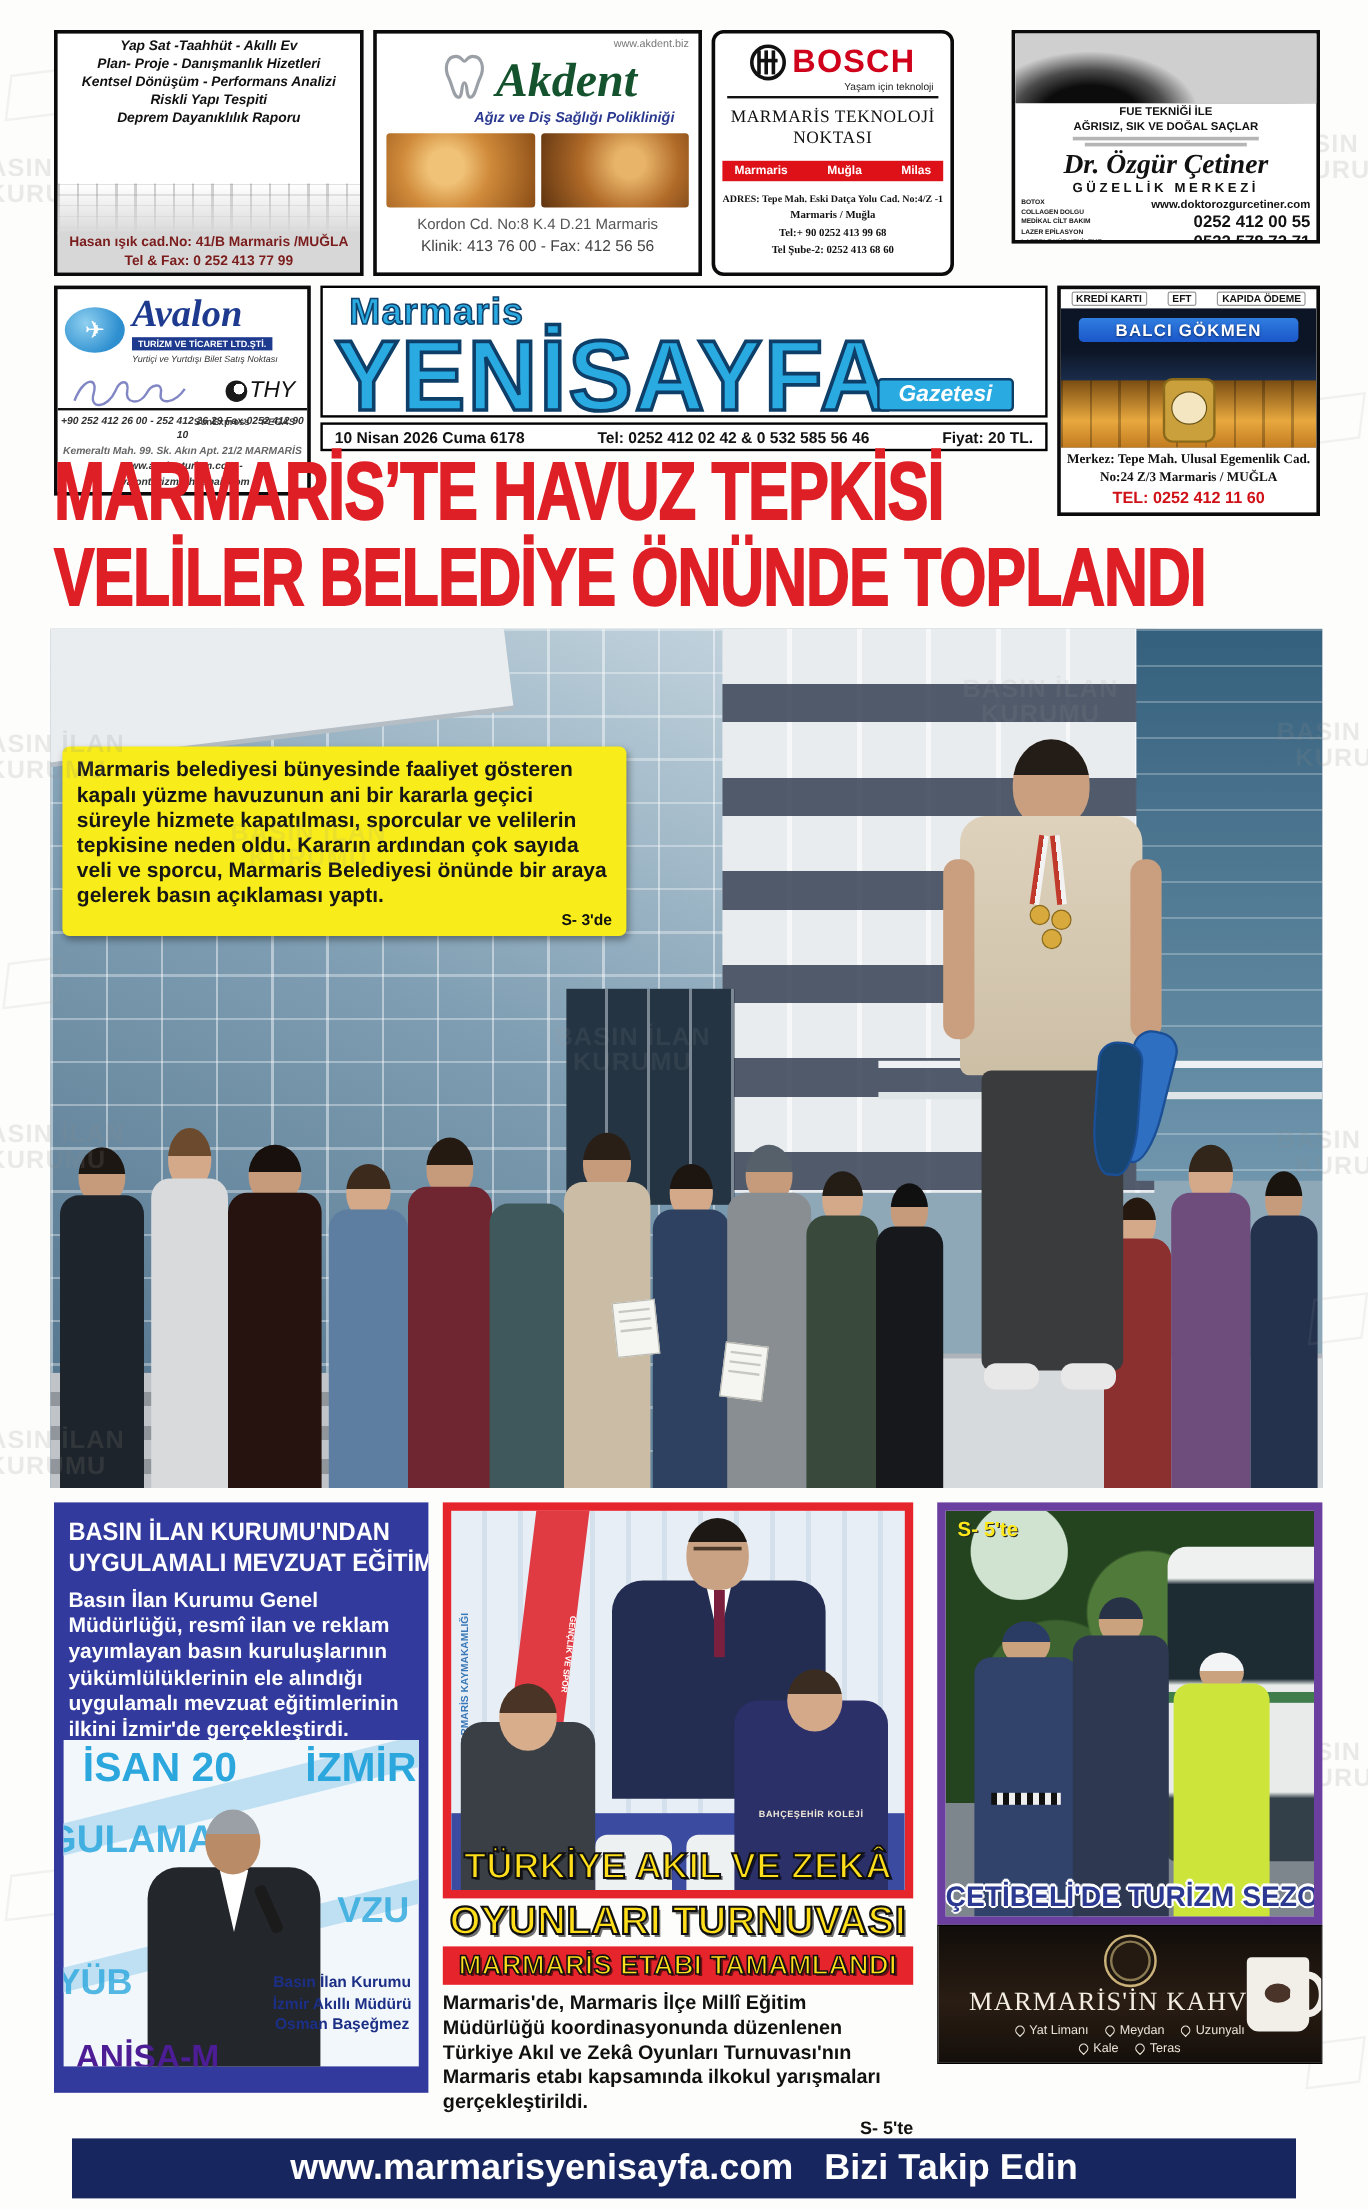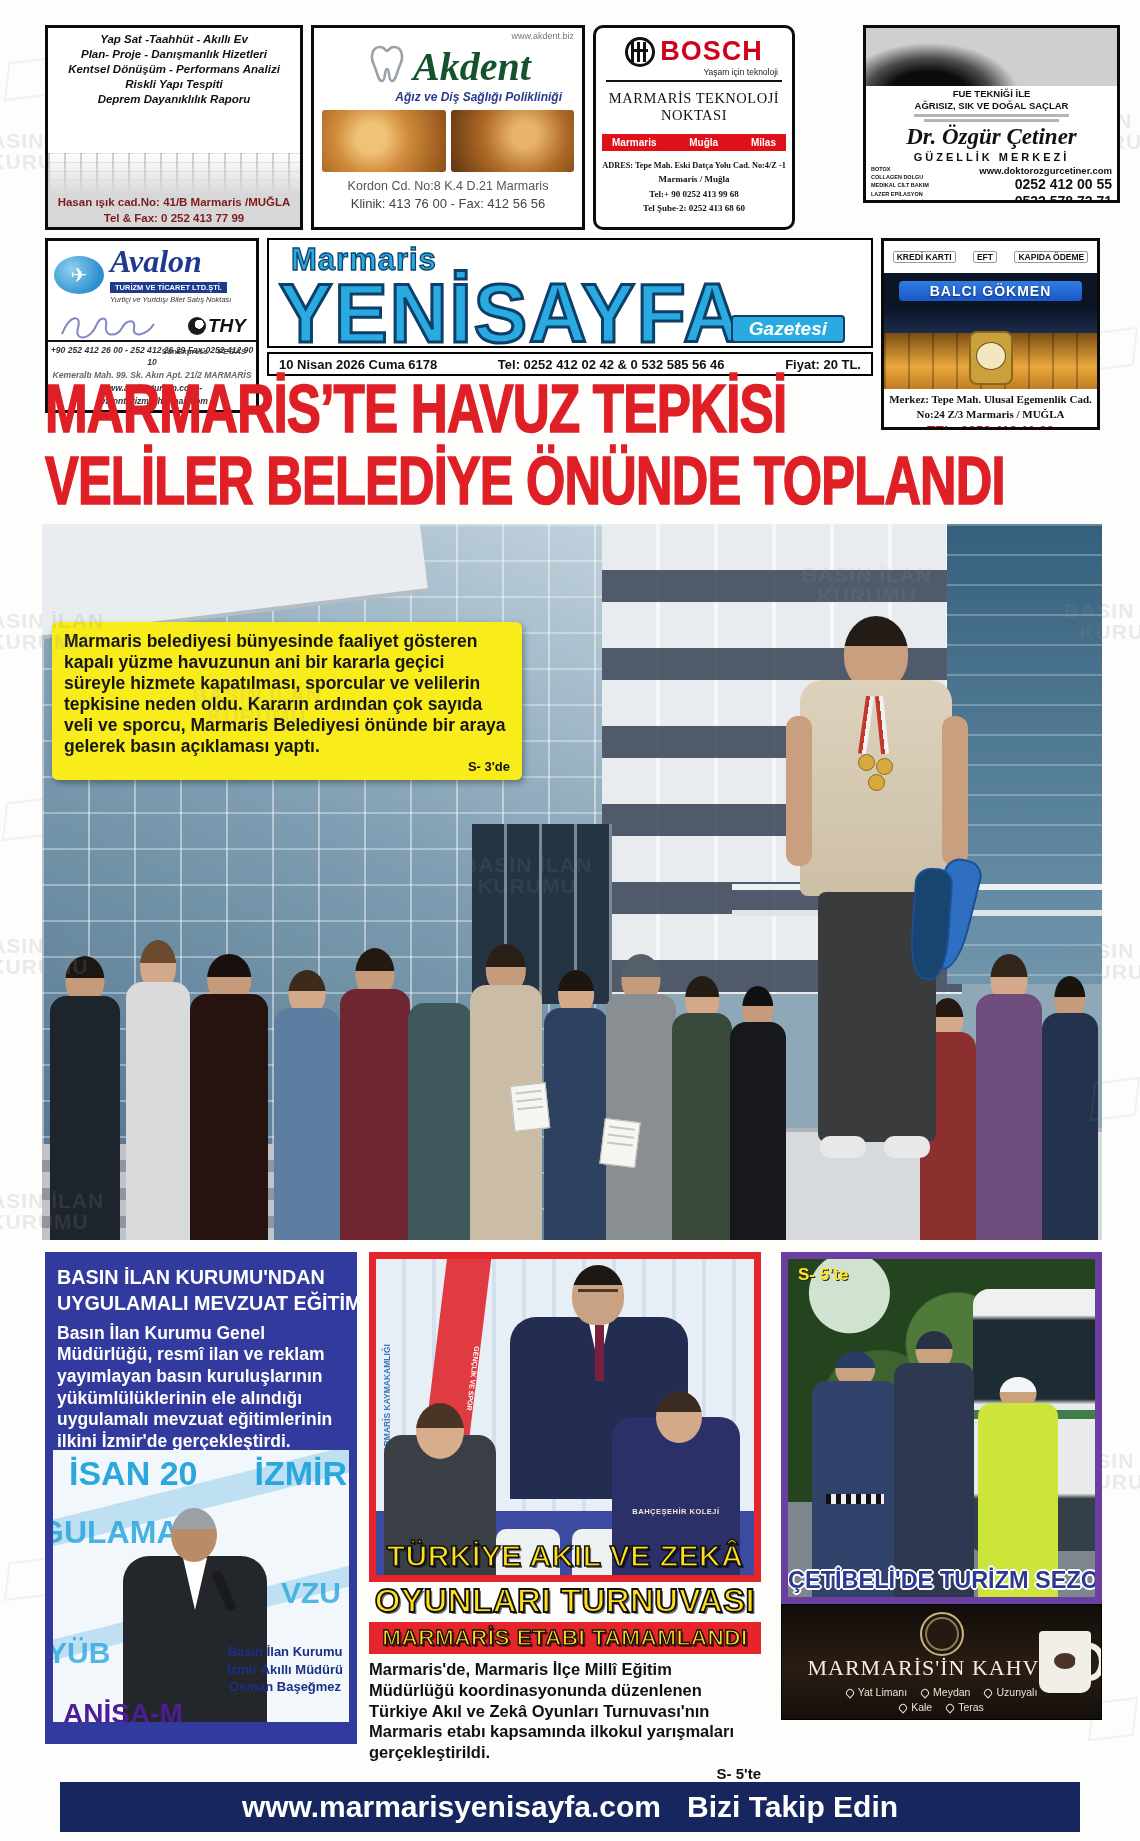--- a/index.html
+++ b/index.html
@@ -46,21 +46,21 @@
   .bo-icon::after{content:"";position:absolute;top:2px;bottom:2px;left:9px;width:3px;background:#111;
      box-shadow:-6px 0 0 #111,6px 0 0 #111;}
   .bo-name{font-size:27px;font-weight:bold;color:#d0021b;letter-spacing:1px;}
   .bo-tag{text-align:right;padding-right:14px;font-size:8.5px;color:#222;}
   .bo-rule{height:2px;background:#111;margin:3px 10px;}
   .bo-title{font-family:"Liberation Serif",serif;font-size:14.5px;text-align:center;margin-top:8px;letter-spacing:.5px;}
   .bo-bar{display:flex;justify-content:space-between;align-items:center;background:#dd1117;color:#fff;
      font-size:10px;font-weight:bold;padding:3px 10px;margin:10px 6px 8px 6px;}
   .bo-addr{font-family:"Liberation Serif",serif;font-weight:bold;font-size:9px;text-align:center;line-height:1.6;}
   
-  #ad-cetiner{left:843px;top:25px;width:257px;height:178px;margin-left:20px;}
+  #ad-cetiner{left:843px;top:25px;width:257px;height:178px;}
   .ce-photo{height:58px;background:
      radial-gradient(ellipse 90px 52px at 25% 115%,#0c0c0c 0 45%,#4c4c4c 70%,#cfcfcf 100%),
      radial-gradient(ellipse 90px 52px at 75% 115%,#141414 0 45%,#5a5a5a 70%,#d8d8d8 100%),#ececec;}
   .ce-fue{text-align:center;font-weight:bold;font-size:9.5px;line-height:1.25;margin-top:2px;}
   .ce-note{height:3px;background:#b5b5b5;margin:2px 48px;}
   .ce-doc{font-family:"Liberation Serif",serif;font-style:italic;font-weight:bold;font-size:23px;text-align:center;margin-top:1px;}
   .ce-center{ text-align:center;font-size:11px;letter-spacing:3px;font-weight:bold;margin-top:1px;}
   .ce-bottom{display:flex;padding:2px 5px 0 5px;}
   .ce-left{width:44%;font-size:5.5px;font-weight:bold;line-height:1.5;}
   .ce-right{width:56%;text-align:right;}
@@ -69,40 +69,40 @@
   .ce-right .sv{font-size:5.5px;font-weight:bold;line-height:1.5;text-align:right;}
   
   #ad-avalon{left:45px;top:238px;width:214px;height:175px;}
   .av-top{display:flex;align-items:center;gap:6px;padding:6px 6px 0 6px;}
   .av-globe{width:50px;height:38px;border-radius:50%;background:radial-gradient(circle at 35% 35%,#8fd0f0,#2d8fd0 70%);
      color:#fff;font-size:20px;display:flex;align-items:center;justify-content:center;flex:0 0 auto;}
   .av-name{font-family:"Liberation Serif",serif;font-style:italic;font-weight:bold;font-size:32px;color:#1d3a8f;line-height:.9;}
   .av-sub{display:inline-block;background:#1d3a8f;color:#fff;font-size:7.5px;font-weight:bold;padding:1px 5px;margin-top:2px;}
   .av-tag{font-size:7.5px;font-style:italic;color:#333;margin-top:1px;}
   .av-mid{display:flex;justify-content:space-between;align-items:center;padding:2px 10px 0 8px;}
-  .av-thy{display:flex;align-items:center;gap:2px;font-size:19px;font-weight:bold;font-style:italic;}
+  .av-thy{display:flex;align-items:center;gap:2px;font-size:19px;font-weight:normal;font-style:italic;}
   .av-thyicon{width:18px;height:18px;border-radius:50%;background:radial-gradient(circle at 62% 40%,#fff 0 28%,#1a1a1a 30%);}
   .av-partners{display:flex;justify-content:flex-end;gap:10px;padding:1px 10px;font-size:8px;font-weight:bold;color:#444;}
   .av-foot{position:absolute;left:0;right:0;bottom:0;border-top:2px solid #111;text-align:center;
      font-size:8.6px;font-weight:bold;font-style:italic;color:#333;line-height:1.5;padding:2px 0;}
   .av-sig{stroke:#8186c4;fill:none;stroke-width:2;}
   
   #masthead{left:267px;top:238px;width:606px;height:110px;border:2px solid #000;background:#fff;z-index:6;position:absolute;box-sizing:border-box;}
   .mh-kicker{position:absolute;left:22px;top:2px;font-size:31px;font-weight:bold;color:#29abe2;
      -webkit-text-stroke:1.3px #10416b;letter-spacing:1px;}
   .mh-title{position:absolute;left:10px;top:26px;font-size:80px;font-weight:bold;color:#29abe2;
      -webkit-text-stroke:3px #0e3f69;letter-spacing:2px;transform:scaleY(1.04);transform-origin:top left;white-space:nowrap;}
   .mh-sub{position:absolute;right:26px;bottom:3px;background:#29abe2;border:2px solid #0e3f69;border-radius:4px;
      color:#fff;font-style:italic;font-weight:bold;font-size:19px;padding:1px 16px;z-index:2;}
   #dateline{left:267px;top:352px;width:606px;height:24px;border:2px solid #000;background:#fff;z-index:6;
      position:absolute;box-sizing:border-box;display:flex;justify-content:space-between;align-items:center;
      padding:0 10px;font-size:13px;font-weight:bold;}
   
   #ad-balci{left:881px;top:238px;width:219px;height:192px;}
-  .bg-badges{display:flex;justify-content:space-around;align-items:center;height:32px;font-size:8.5px;font-weight:bold;}
+  .bg-badges{display:flex;justify-content:space-around;align-items:center;height:16px;font-size:8.5px;font-weight:bold;}
   .bg-badges span{border:1px solid #999;padding:0 3px;border-radius:2px;}
   .bg-photo{position:relative;height:116px;background:linear-gradient(180deg,#0c1526 0 30%,#1d3050 55%,#3c2a12 70%,#8a5a1a 100%);overflow:hidden;}
   .bg-sign{position:absolute;left:7%;right:7%;top:8px;height:20px;border-radius:4px;
      background:linear-gradient(180deg,#2f7de0,#1b57c9);display:flex;align-items:center;justify-content:center;
      color:#fff;font-weight:bold;font-size:14px;letter-spacing:1px;text-shadow:0 1px 2px #0a2a66;}
   .bg-shelf{position:absolute;left:0;right:0;bottom:0;height:56px;
      background:repeating-linear-gradient(90deg,rgba(0,0,0,.25) 0 2px,transparent 2px 24px),
      linear-gradient(180deg,#7a4d12,#e8a83e 60%,#c27c20);}
   .bg-jar{position:absolute;left:50%;bottom:4px;transform:translateX(-50%);width:40px;height:50px;border-radius:8px;
      background:#caa03c;border:2px solid #8a6a1a;}

